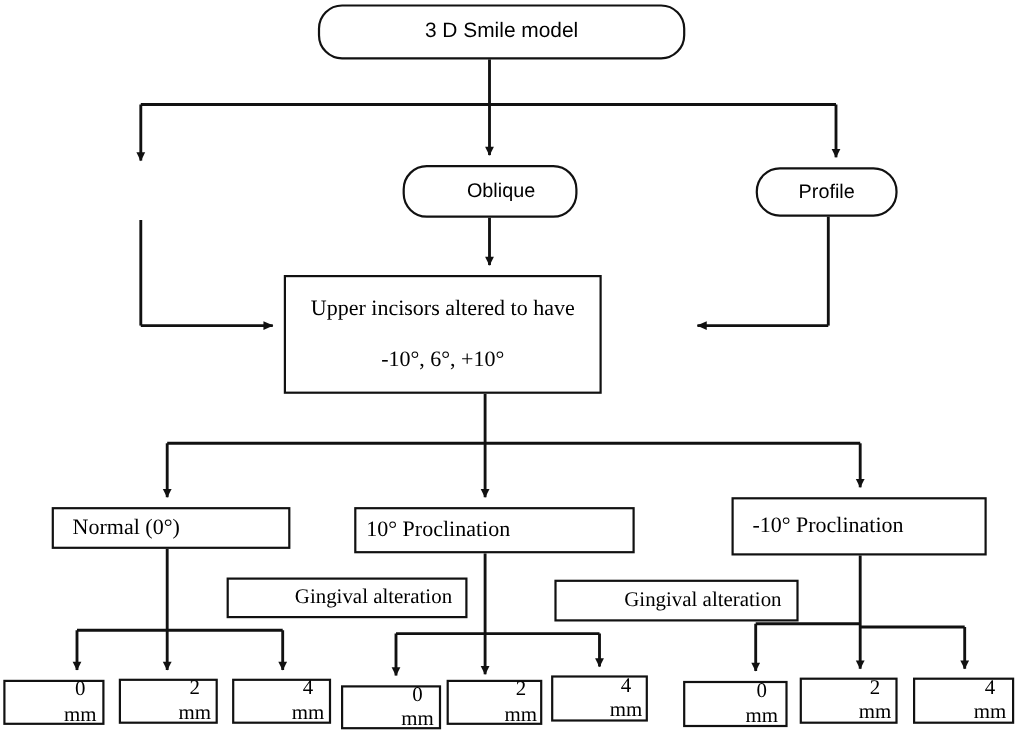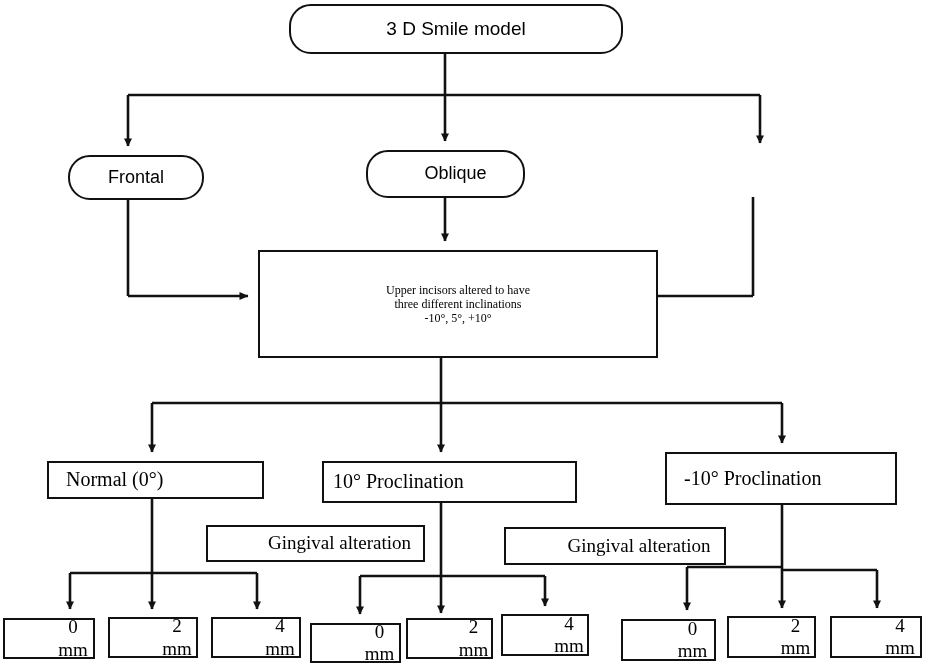--- a/index.html
+++ b/index.html
@@ -36,21 +36,21 @@
   }
   .node.center-text { justify-content: center; text-align: center; }
   .node.left-text  { justify-content: flex-start; text-align: left; }
   .sans { font-family: "Liberation Sans", sans-serif; border-radius: 22px; }
   .serif { font-family: "Liberation Serif", serif; padding-left: 48px; }
 
   .n-root      { left: 289px; top: 4px;   width: 334px; height: 50px;  font-size: 19px; }
   .n-frontal   { left: 68px;  top: 155px; width: 136px; height: 45px;  font-size: 18px; }
   .n-oblique   { left: 366px; top: 150px; width: 159px; height: 48px;  font-size: 18px; padding-left: 20px; }
   .n-profile   { left: 687px; top: 152px; width: 129px; height: 45px;  font-size: 18px; }
-  .n-middle    { left: 258px; top: 250px; width: 400px; height: 108px; font-size: 12px; padding: 2px 10px; }
+  .n-middle    { left: 258px; top: 250px; width: 289px; height: 108px; font-size: 20px; padding: 2px 10px; }
   .n-normal    { left: 47px;  top: 461px; width: 217px; height: 38px;  font-size: 20px; padding-left: 17px; }
   .n-pro10     { left: 322px; top: 461px; width: 255px; height: 42px;  font-size: 20px; padding-left: 9px; }
   .n-proneg10  { left: 665px; top: 452px; width: 232px; height: 53px;  font-size: 20px; padding-left: 17px; }
   .n-ging1     { left: 206px; top: 525px; width: 219px; height: 37px;  font-size: 19px; }
   .n-ging2     { left: 504px; top: 527px; width: 222px; height: 38px;  font-size: 19px; }
 
   .n-l0 { left: 3px;   top: 618px; width: 92px;  height: 41px; font-size: 19px; }
   .n-l2 { left: 108px; top: 617px; width: 90px;  height: 41px; font-size: 19px; }
   .n-l4 { left: 211px; top: 617px; width: 90px;  height: 41px; font-size: 19px; }
 
@@ -124,32 +124,32 @@
       <path d="M687,567 L687,610" marker-end="url(#arrowDown)"></path>
       <path d="M877,570 L877,608" marker-end="url(#arrowDown)"></path>
 
     </g>
   </svg>
 
   <div class="node sans center-text n-root">
     <span class="lbl">3 D Smile model</span>
   </div>
 
-  <div class="node sans center-text n-frontal">
-    <span class="lbl">Frontal</span>
-  </div>
   <div class="node sans center-text n-oblique">
     <span class="lbl">Oblique</span>
+  </div>
+  <div class="node sans center-text n-profile">
+    <span class="lbl">Profile</span>
   </div>
 
   <div class="node serif center-text n-middle">
     <span class="lbl">
       <span>Upper incisors altered to have</span><br>
-      <span>three different inclinations</span><br>
-      <span>-10°, 5°, +10°</span>
+      <br>
+      <span>-10°, 6°, +10°</span>
     </span>
   </div>
 
   <div class="node serif left-text n-normal">
     <span class="lbl">Normal (0°)</span>
   </div>
   <div class="node serif left-text n-pro10">
     <span class="lbl">10° Proclination</span>
   </div>
   <div class="node serif left-text n-proneg10">

